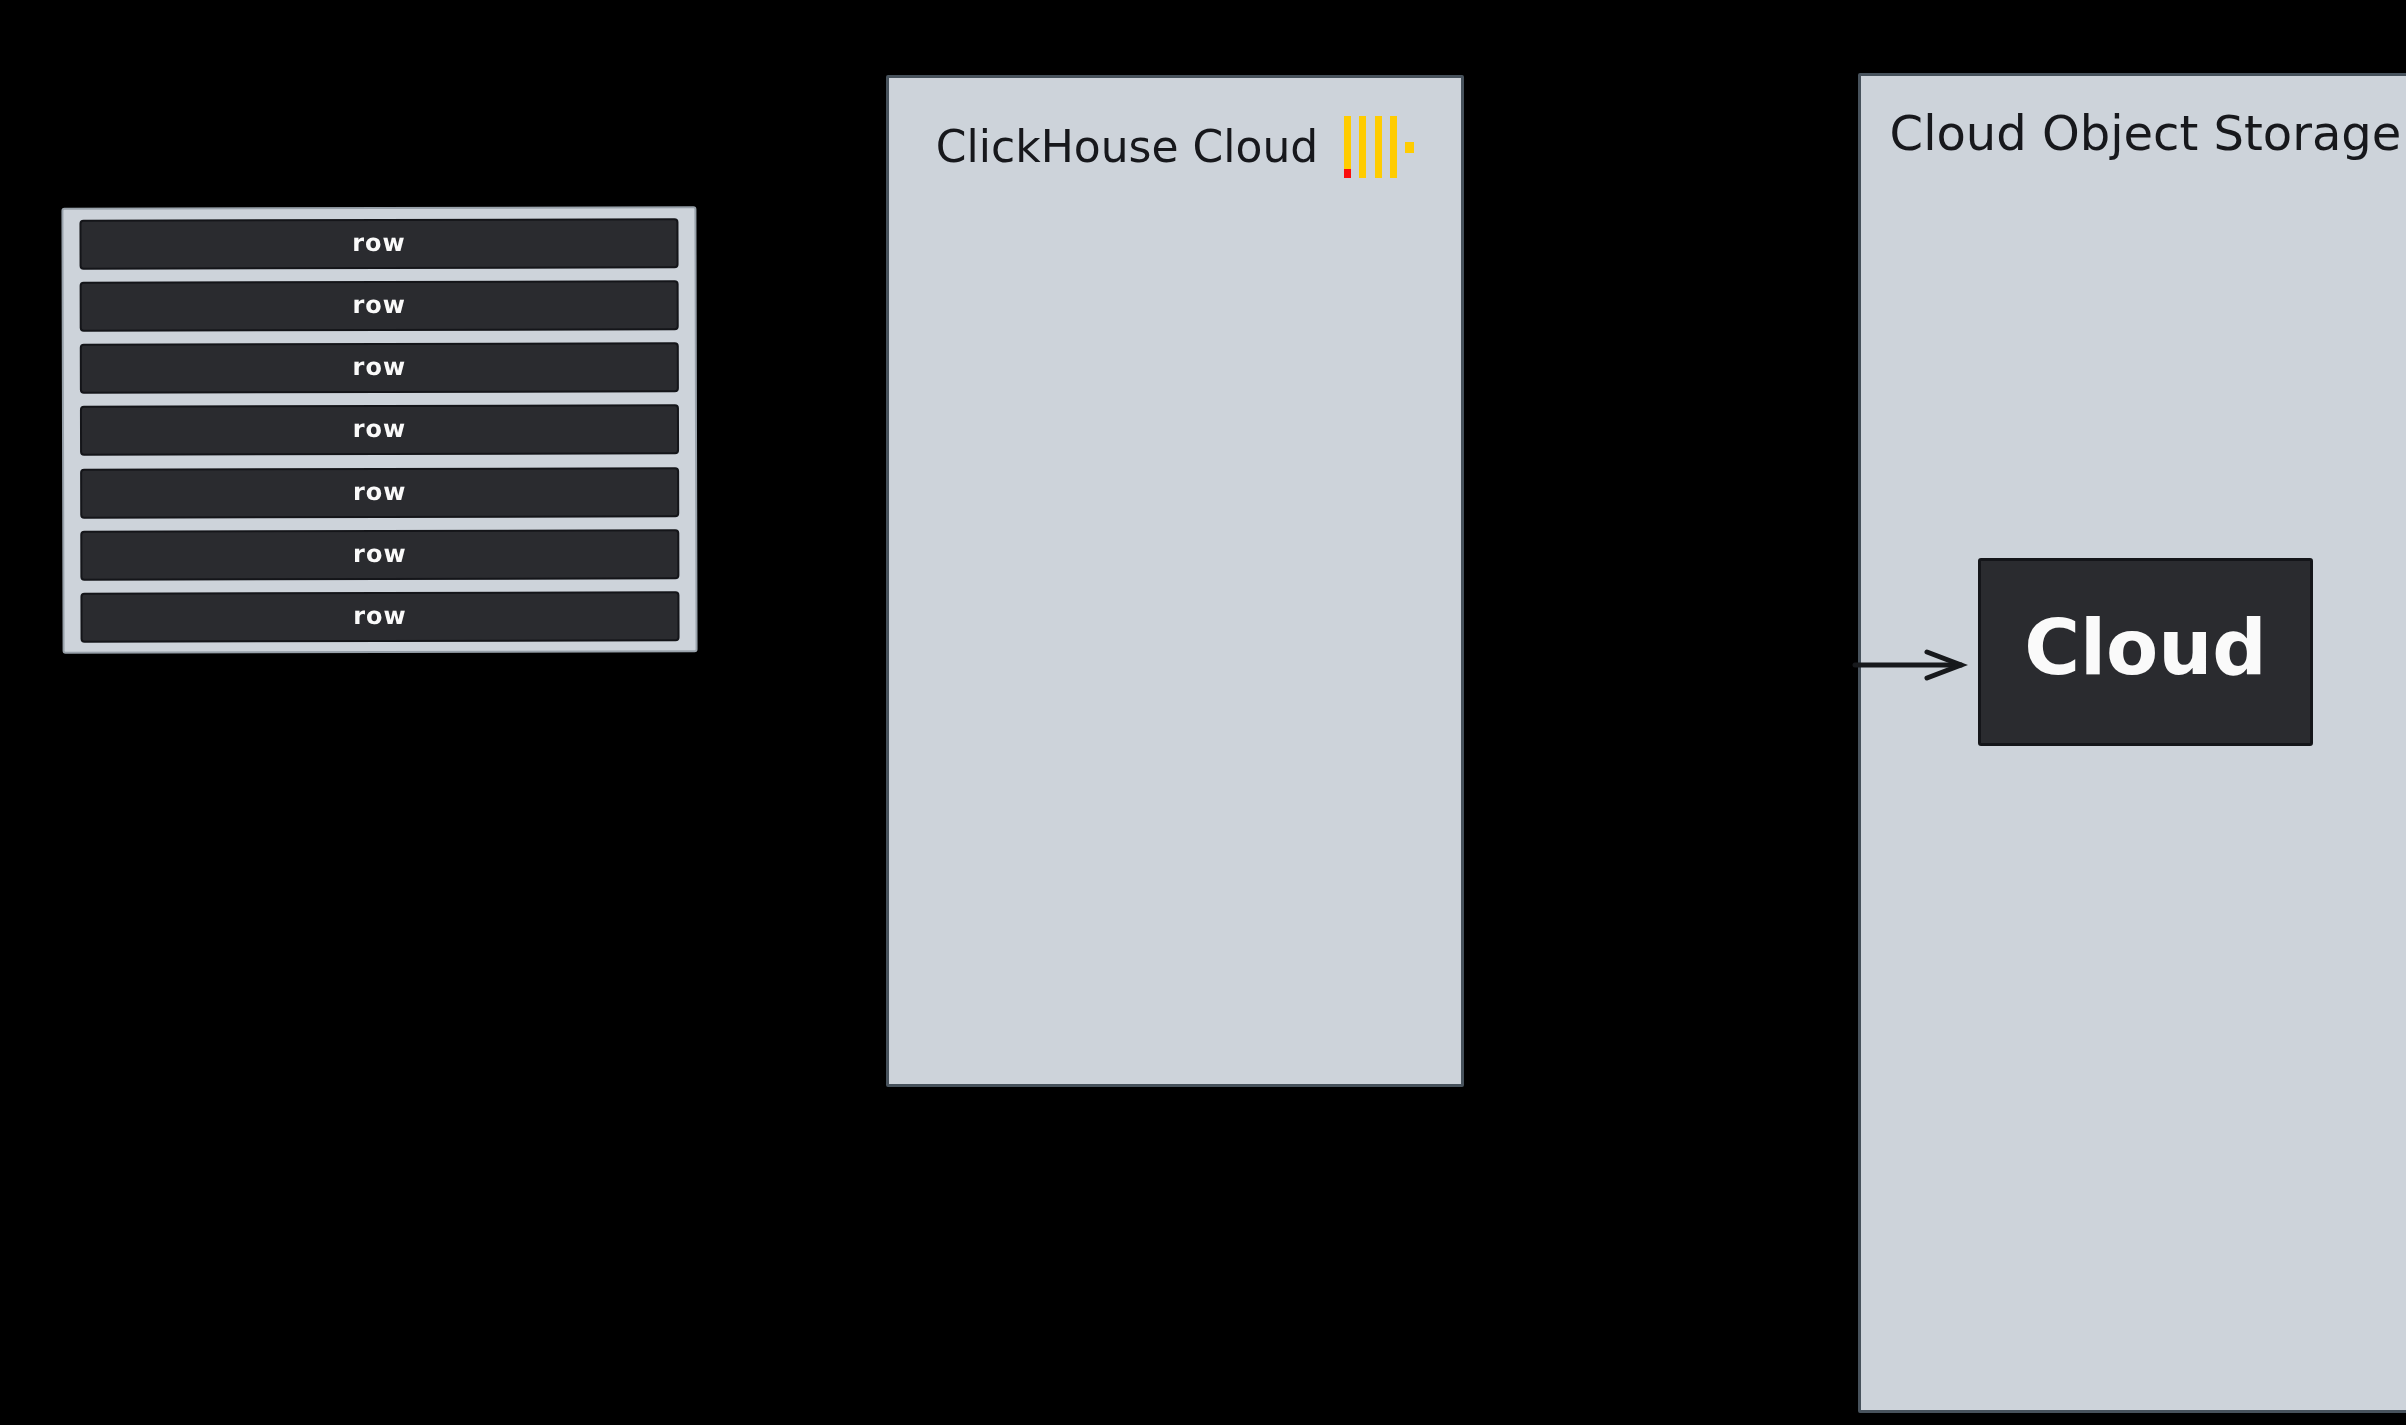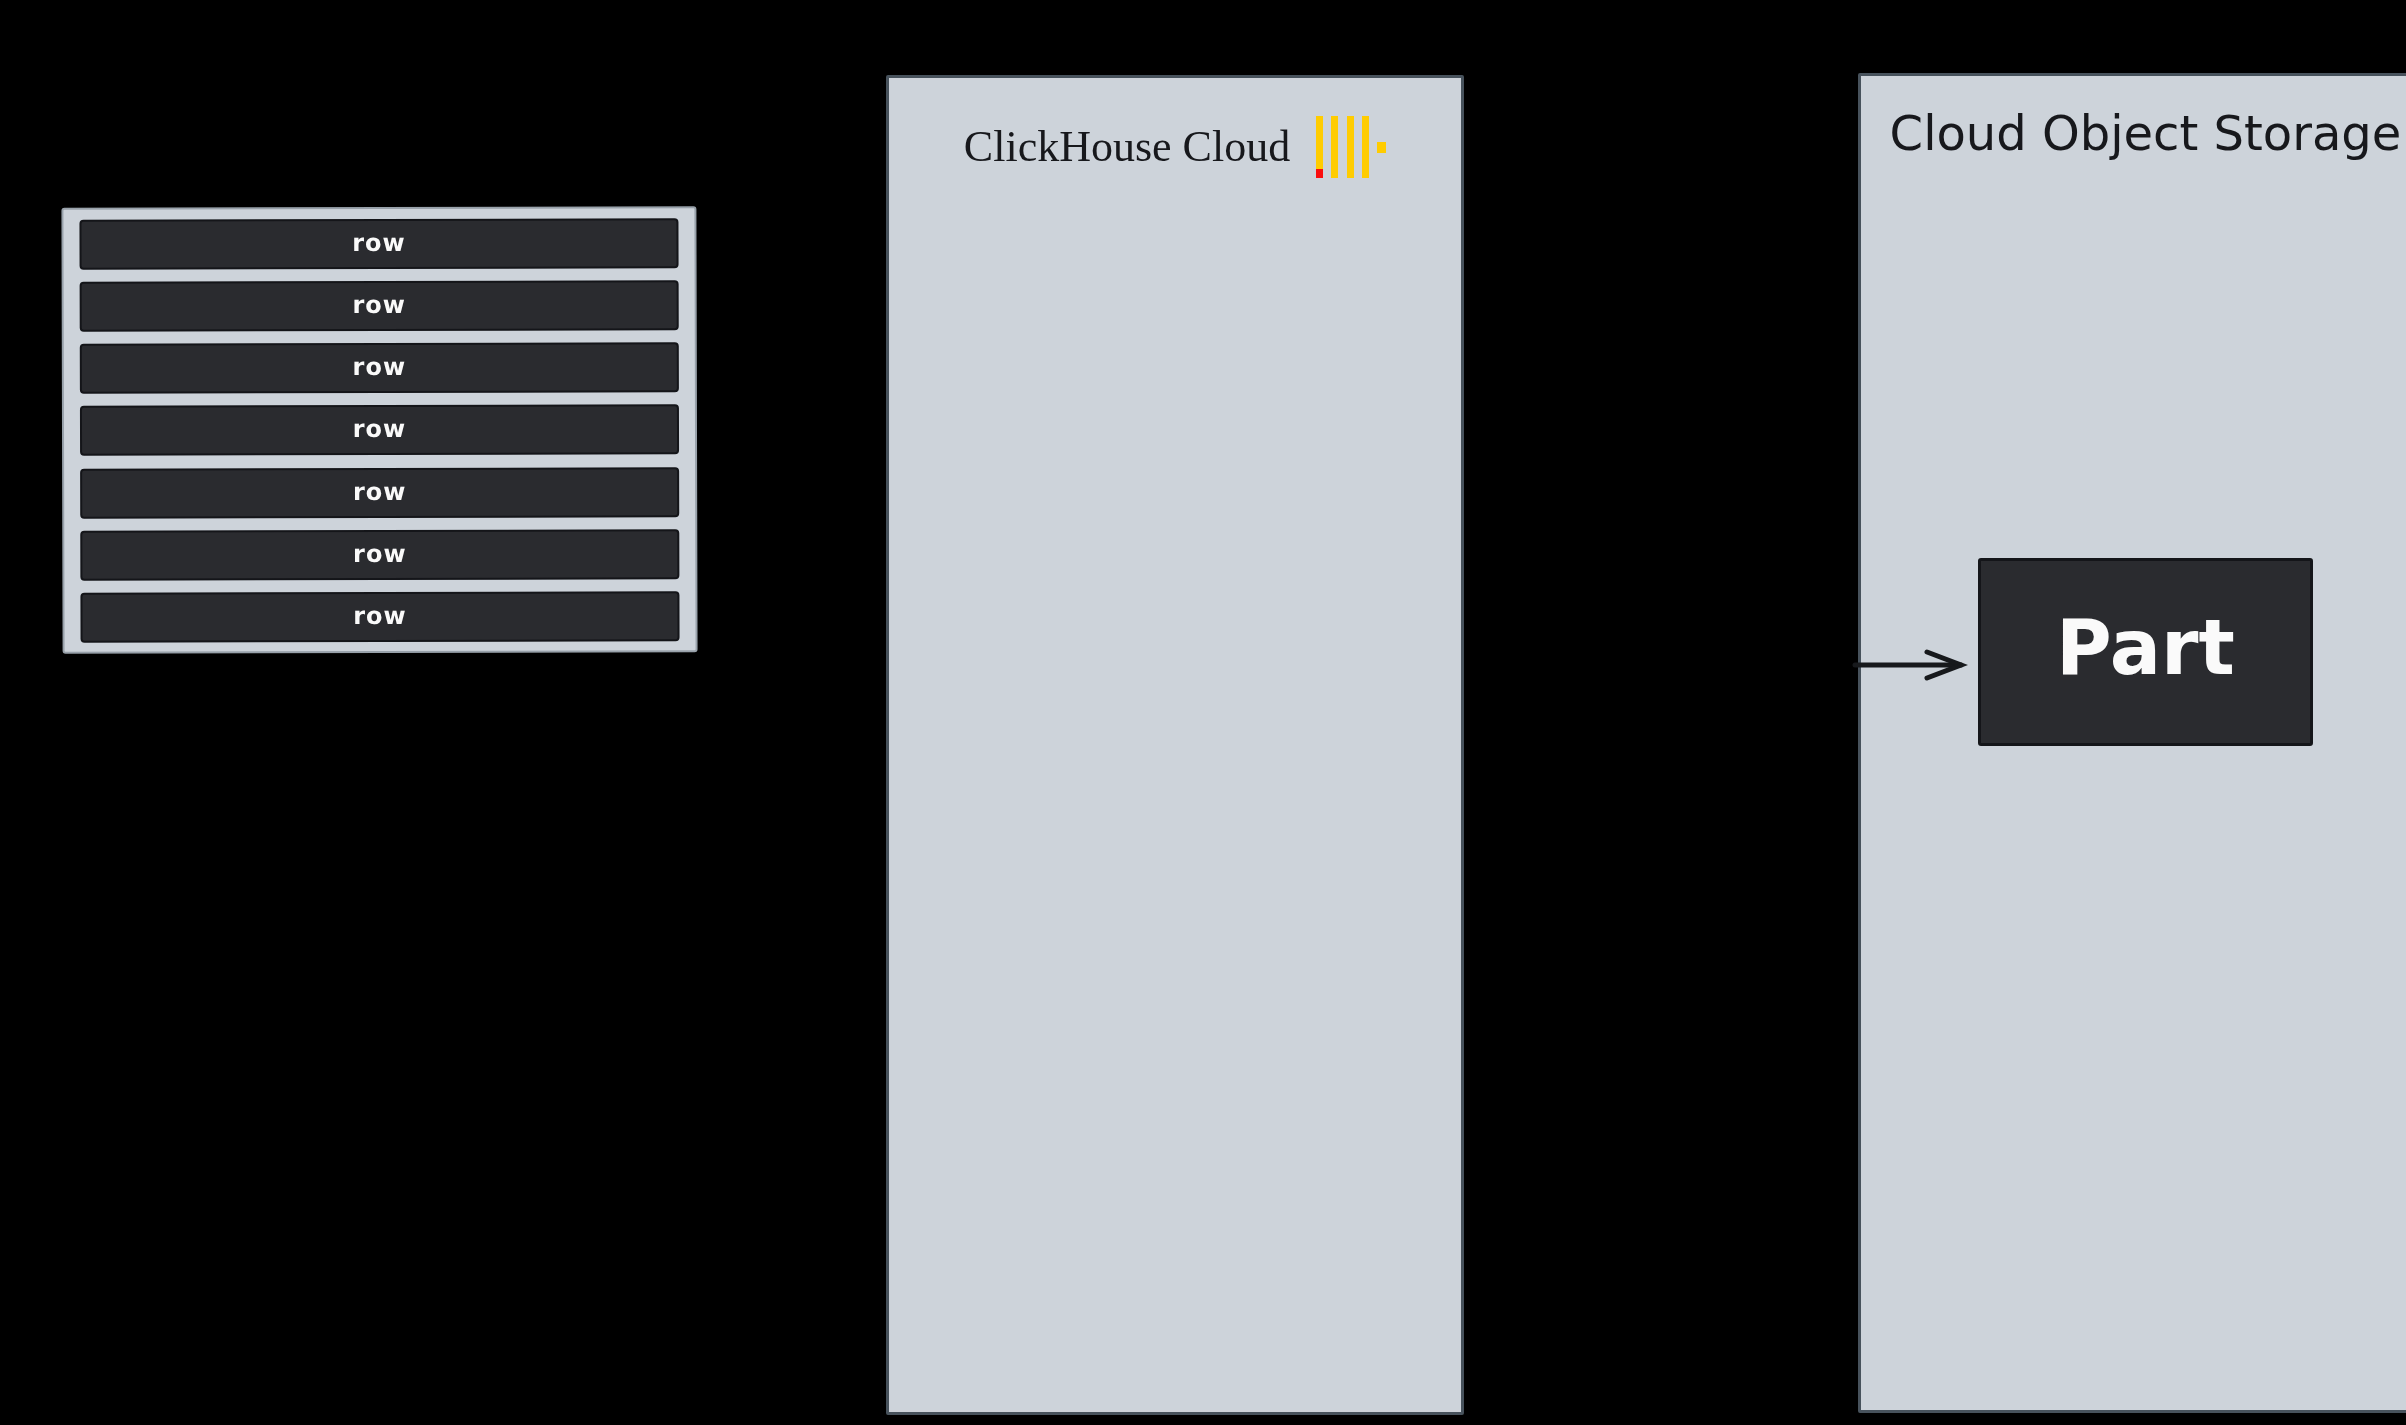--- a/index.html
+++ b/index.html
@@ -50,21 +50,21 @@
   }
   .panel-title {
     color: var(--ink);
     font-weight: 400; line-height: 1.15;
     white-space: nowrap;
   }
 
   
   .clickhouse-panel {
     left: 886px; top: 75px;
-    width: 578px; height: 1340px; font-family: Liberation Serif, serif;
+    width: 578px; height: 1012px;
   }
   .clickhouse-header {
     margin-top: 38px;
     display: flex; align-items: center; justify-content: center;
     gap: 26px;
   }
   .clickhouse-title { font-size: 44px; }
   .ch-logo { position: relative; width: 70px; height: 62px; flex: 0 0 70px; }
   .ch-logo .bar {
     position: absolute; top: 0; width: 7px; height: 62px;
@@ -159,17 +159,17 @@
     <div class="panel-title storage-title">Cloud Object Storage</div>
 
     <svg class="arrow-into-storage" viewBox="0 0 114 30" xmlns="http://www.w3.org/2000/svg">
       <g stroke="#17191c" stroke-width="5" stroke-linecap="round" fill="none">
         <line x1="0" y1="15" x2="106" y2="15"></line>
         <polyline points="72,2 106,15 72,28"></polyline>
       </g>
     </svg>
 
     <div class="part-box">
-      <span class="part-label">Part</span>
+      <span class="part-label">Cloud</span>
     </div>
   </section>
 
 </div>
 
 </body></html>

